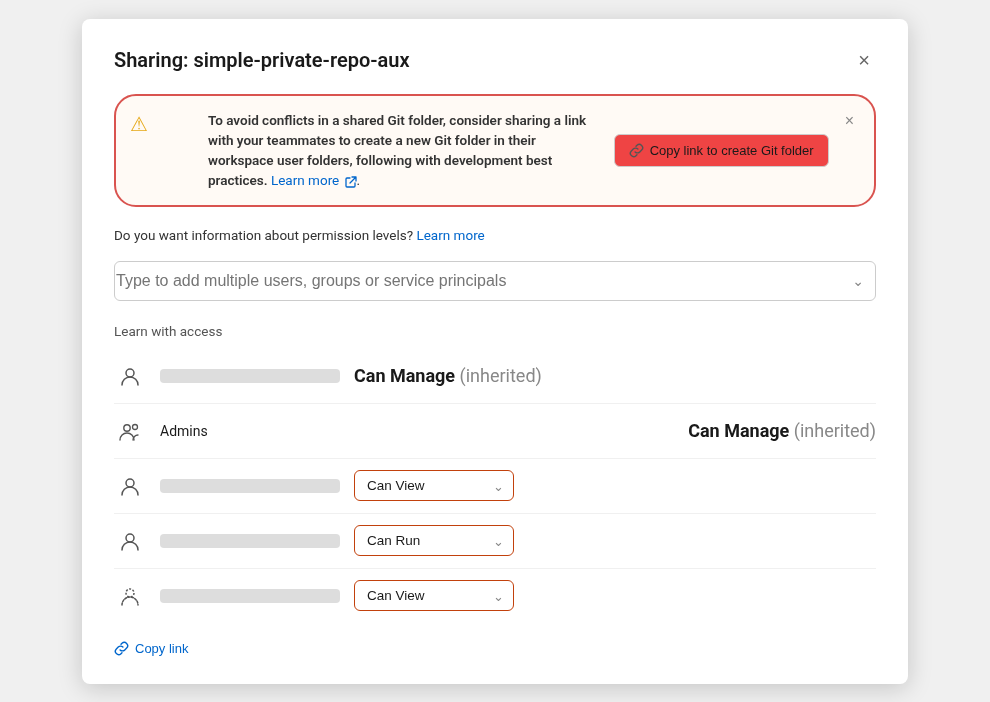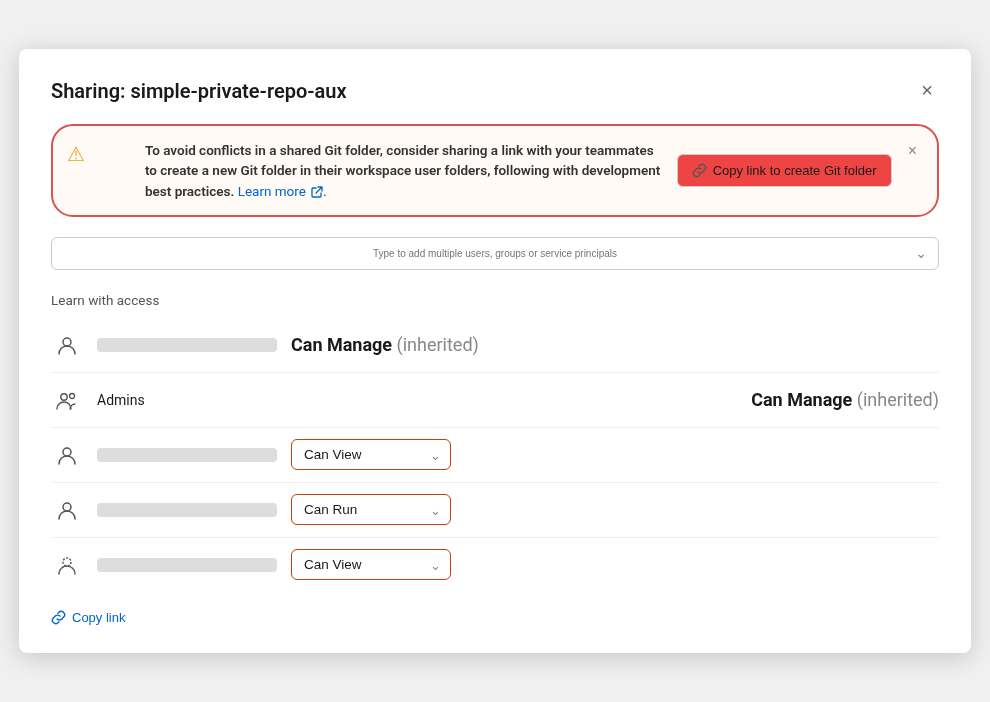--- a/index.html
+++ b/index.html
@@ -8,21 +8,21 @@
       font-family: -apple-system, BlinkMacSystemFont, 'Segoe UI', Roboto, sans-serif;
       display: flex;
       align-items: center;
       justify-content: center;
       min-height: 100vh;
     }
     .dialog {
       background: #fff;
       border-radius: 8px;
       box-shadow: 0 4px 24px rgba(0,0,0,0.18);
-      width: 952px;
+      width: 826px;
       max-width: 98vw;
       padding: 28px 32px 28px 32px;
       position: relative;
     }
     .dialog-header {
       display: flex;
       align-items: center;
       justify-content: space-between;
       margin-bottom: 20px;
     }
@@ -112,26 +112,25 @@
 
     
     .search-container {
       position: relative;
       margin-bottom: 22px;
     }
     .search-input {
       width: 100%;
       border: 1px solid #ccc;
       border-radius: 6px;
-      padding: 10px 14px;
-      font-size: 10px;
+      padding: 10px 1px;
+      font-size: 16px;
       color: #999;
       outline: none;
       appearance: none;
-      text-align: center;
     }
     .search-chevron {
       position: absolute;
       right: 12px;
       top: 50%;
       transform: translateY(-50%);
       color: #888;
       pointer-events: none;
       font-size: 14px;
     }
@@ -268,20 +267,24 @@
     <button class="copy-git-btn">
       <svg class="link-icon-svg" viewBox="0 0 16 16" fill="none" xmlns="http://www.w3.org/2000/svg">
         <path d="M6.5 9.5a3.535 3.535 0 005 0l2-2a3.536 3.536 0 00-5-5L7.5 3.5" stroke="#555" stroke-width="1.5" stroke-linecap="round"></path>
         <path d="M9.5 6.5a3.535 3.535 0 00-5 0l-2 2a3.536 3.536 0 005 5l1-1" stroke="#555" stroke-width="1.5" stroke-linecap="round"></path>
       </svg>
       <span>Copy link to create Git folder</span>
     </button>
     <button class="banner-close">×</button>
   </div>
 
+  <div class="permission-info">
+    <span>Do you want information about permission levels?</span>
+    <a href="#">Learn more</a>
+  </div>
 
   <div class="search-container">
     <input type="text" class="search-input" placeholder="Type to add multiple users, groups or service principals" style="">
     <span class="search-chevron">⌄</span>
   </div>
 
   <div class="section-title">Learn with access</div>
 
   <div class="people-list">
 

